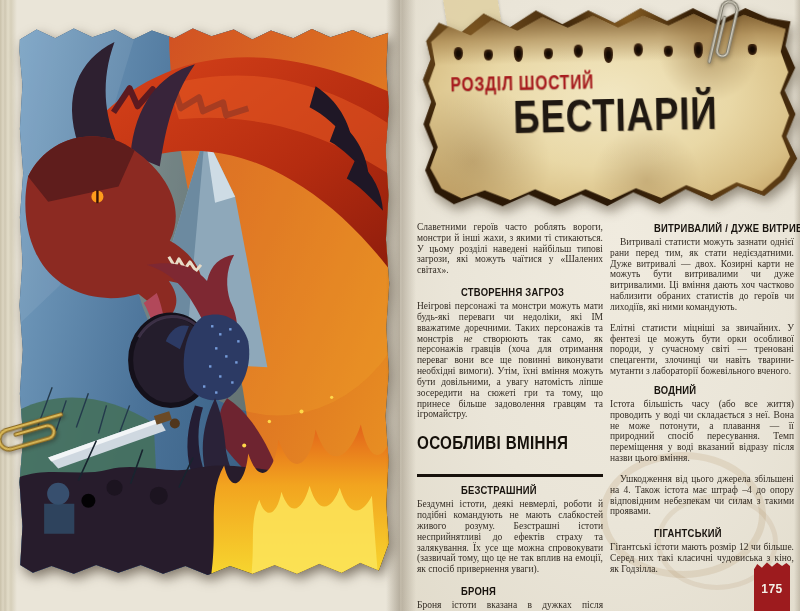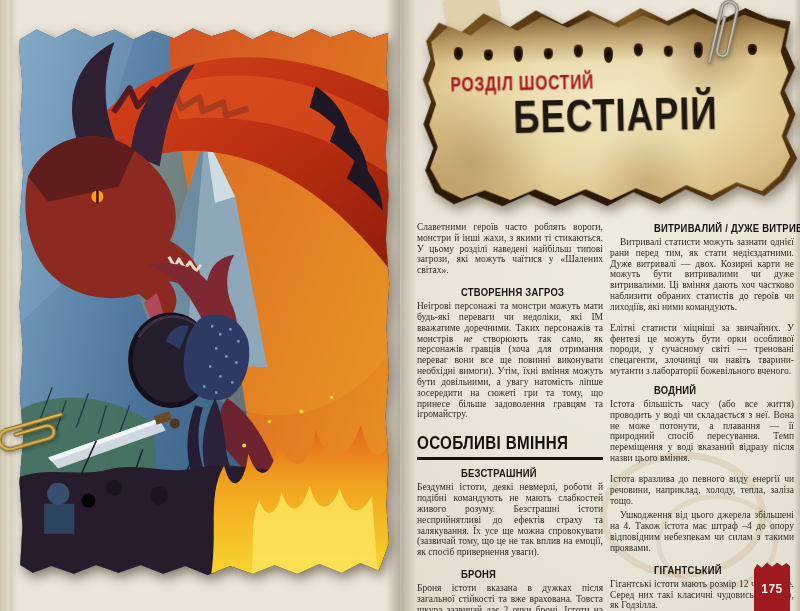--- a/index.html
+++ b/index.html
@@ -72,21 +72,21 @@
      text-align:justify;z-index:3;}
   .col-a{left:17px;width:186px;}
   .col-b{left:210px;width:184px;}
   .body{margin:0 0 4px;}
   .sec-end{margin-bottom:10px;}
   .ind{text-indent:10px;}
   .h3{margin:7px 0 3px;font:bold 11.5px "Liberation Sans",sans-serif;color:#17120d;padding-left:44px;}
   .h3 .cond{display:inline-block;transform:scaleX(.82);transform-origin:0 50%;
      white-space:nowrap;letter-spacing:.3px;}
   .col > :first-child{margin-top:0;}
-  .h1wrap{margin:12px 0 6px;border-bottom:3px solid #17110b;padding-bottom:3px;}
+  .h1wrap{margin:12px 0 6px;border-bottom:3px solid #17110b;padding-bottom:20px;}
   .h1wrap .cond{display:inline-block;transform:scaleX(.8);transform-origin:0 50%;
      white-space:nowrap;font:bold 19px "Liberation Sans",sans-serif;color:#15100a;letter-spacing:.4px;}
   em{font-style:italic;}
 
   .stain{position:absolute;border-radius:50%;pointer-events:none;z-index:2;}
   .stain1{left:200px;top:452px;width:152px;height:112px;border:7px solid rgba(160,118,66,.15);}
   .stain2{left:256px;top:494px;width:112px;height:86px;border:5px solid rgba(160,118,66,.12);}
 
   .page-tab{position:absolute;left:354px;top:560px;width:36px;height:51px;background:#9d1b1e;
      clip-path:polygon(0 18%,9% 8%,22% 15%,36% 5%,50% 13%,64% 5%,78% 12%,90% 6%,100% 12%,100% 100%,0 100%);
@@ -265,21 +265,20 @@
     </div>
 
     <div class="col col-b">
       <h4 class="h3"><span class="cond">ВИТРИВАЛИЙ / ДУЖЕ ВИТРИВАЛИЙ</span></h4>
       <p class="body ind sec-end">Витривалі статисти можуть зазнати однієї рани перед тим, як стати недієздатними. Дуже витривалі — двох. Козирні карти не можуть бути витривалими чи дуже витривалими. Ці вміння дають хоч частково наблизити обраних статистів до героїв чи лиходіїв, які ними командують.</p>
       <p class="body">Елітні статисти міцніші за звичайних. У фентезі це можуть бути орки особливої породи, у сучасному світі — треновані спецагенти, злочинці чи навіть тварини-мутанти з лабораторії божевільного вченого.</p>
 
       <h4 class="h3"><span class="cond">ВОДНИЙ</span></h4>
       <p class="body sec-end">Істота більшість часу (або все життя) проводить у воді чи складається з неї. Вона не може потонути, а плавання — її природний спосіб пересування. Темп переміщення у воді вказаний відразу після назви цього вміння.</p>
 
-      <p class="body">Істота вразлива до певного виду енергії чи речовини, наприклад, холоду, тепла, заліза тощо.</p>
       <p class="body ind sec-end">Ушкодження від цього джерела збільшені на 4. Також істота має штраф –4 до опору відповідним небезпекам чи силам з такими проявами.</p>
 
       <h4 class="h3"><span class="cond">ГІГАНТСЬКИЙ</span></h4>
       <p class="body">Гігантські істоти мають розмір 12 чи більше. Серед них такі класичні чудовиська з кіно, як Годзілла.</p>
 
     </div>
 
     <div class="stain stain1"></div>
     <div class="stain stain2"></div>
 

